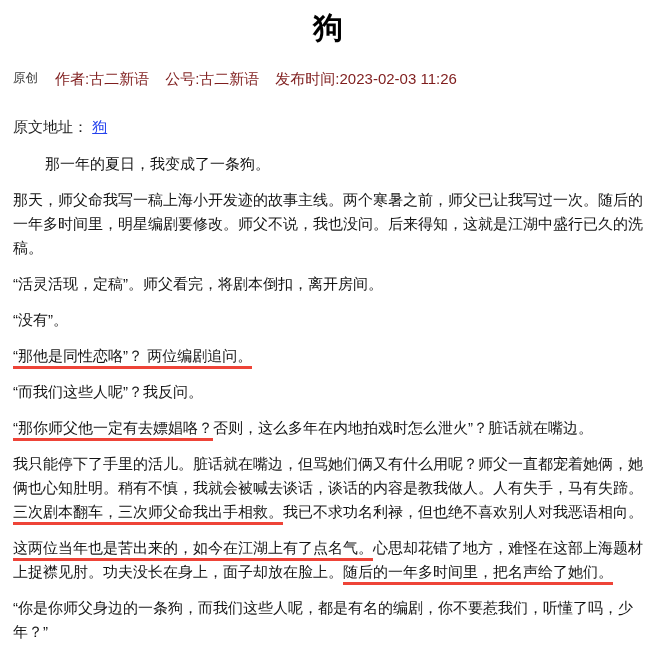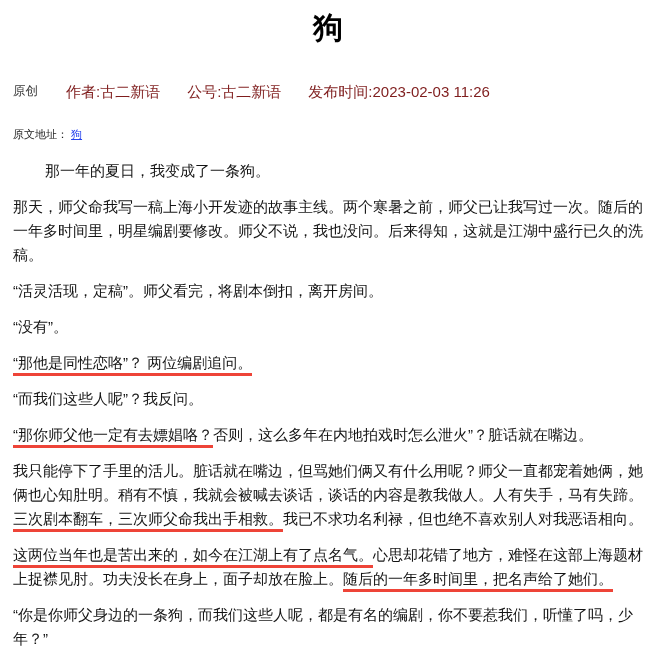--- a/index.html
+++ b/index.html
@@ -21,40 +21,39 @@
   }
   .article-title {
     font-size: 30px;
     font-weight: 700;
     text-align: center;
     line-height: 40px;
     margin: 8px 0 0 0;
     color: #000000;
   }
   .meta-line {
-    margin-top: 34px;
+    margin-top: 21px;
     font-size: 15px;
     line-height: 19px;
     white-space: nowrap;
     display: flex;
     align-items: flex-start;
-    gap: 11px;
   }
   .origin-badge {
     font-size: 12.5px;
     color: #3a3a3a;
     margin-right: 17px;
   }
   .meta-item {
     margin-right: 16px;
     color: #7f1d1d;
   }
   .source-line {
-    margin-top: 23px;
-    font-size: 11px;
+    margin-top: 29px;
+    font-size: 15px;
     line-height: 20px;
   }
   .source-link {
     color: var(--link-blue, #2643ee);
     text-decoration: underline;
     cursor: pointer;
   }
   .article-body p {
     font-size: 15px;
     line-height: 24px;

